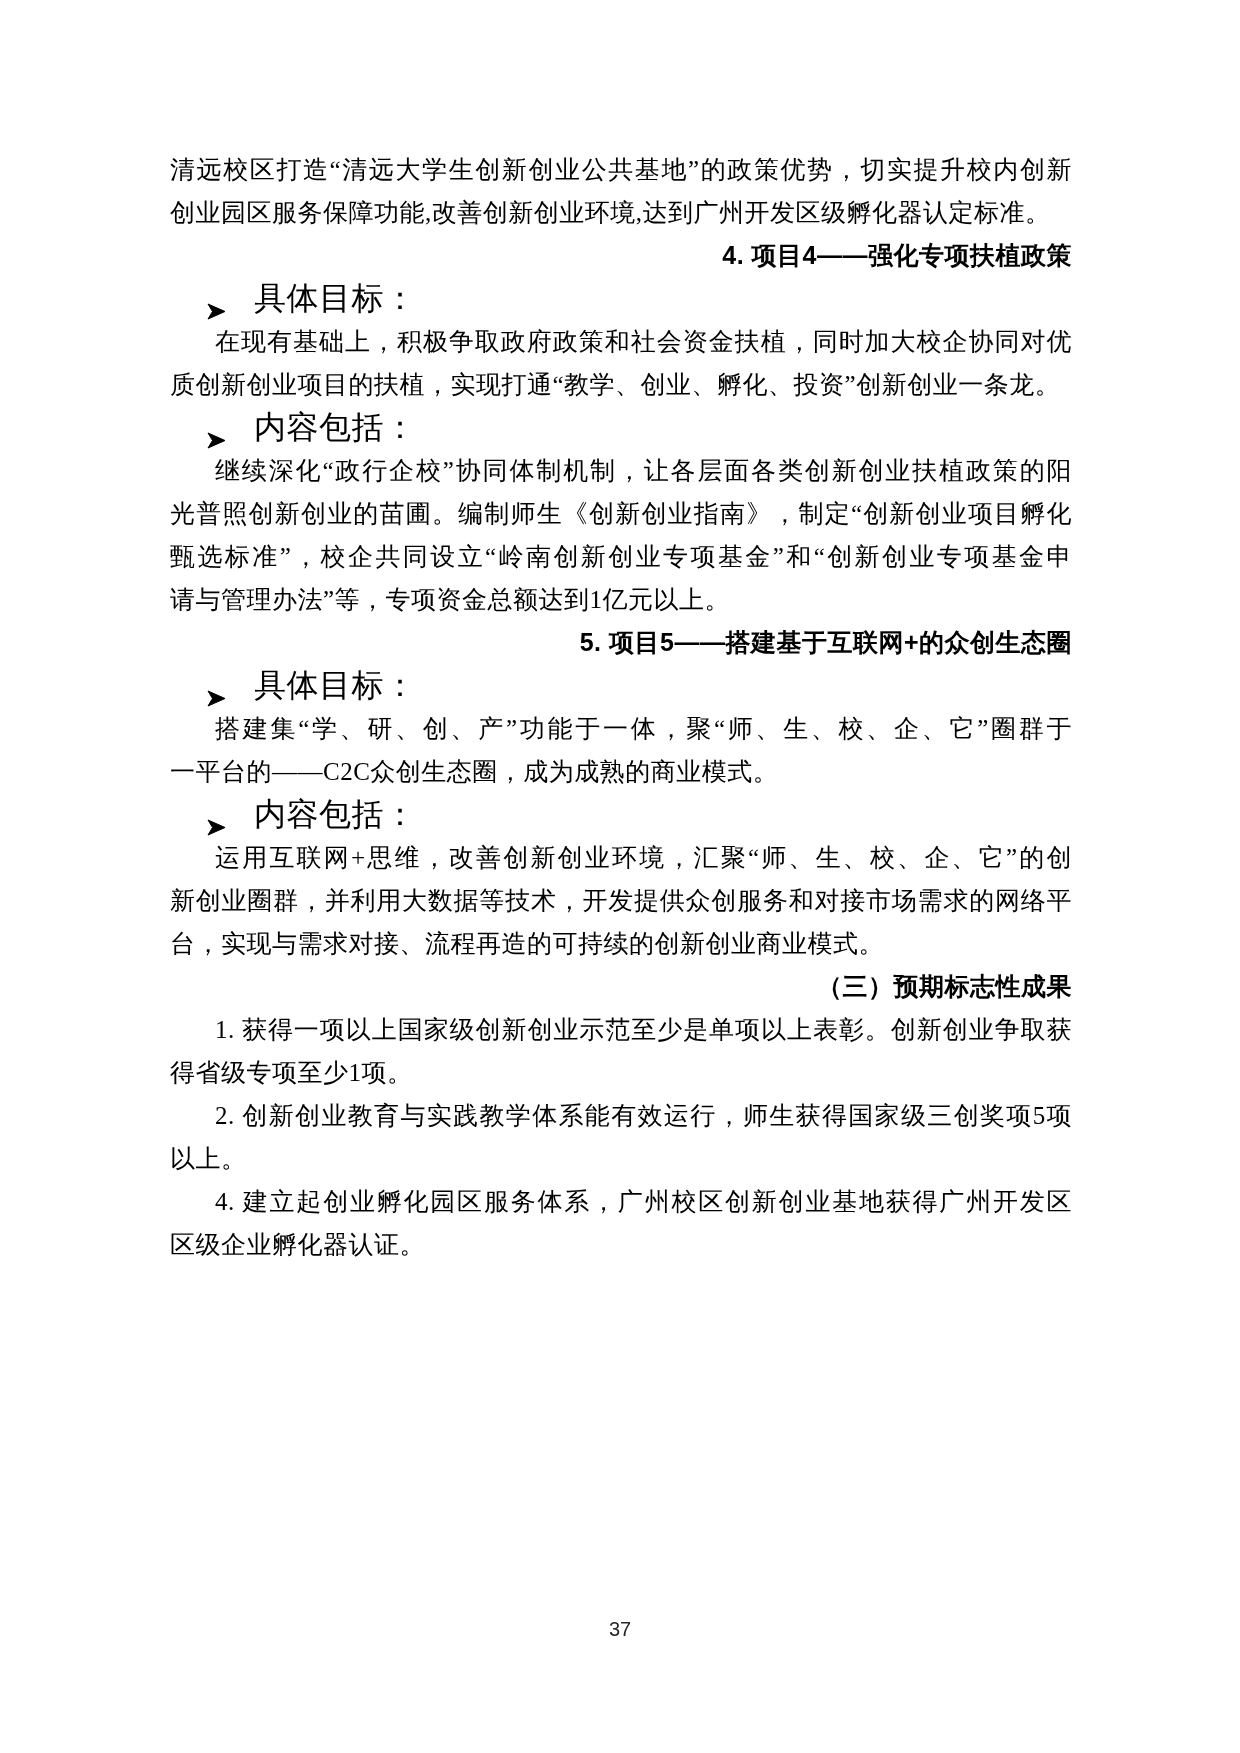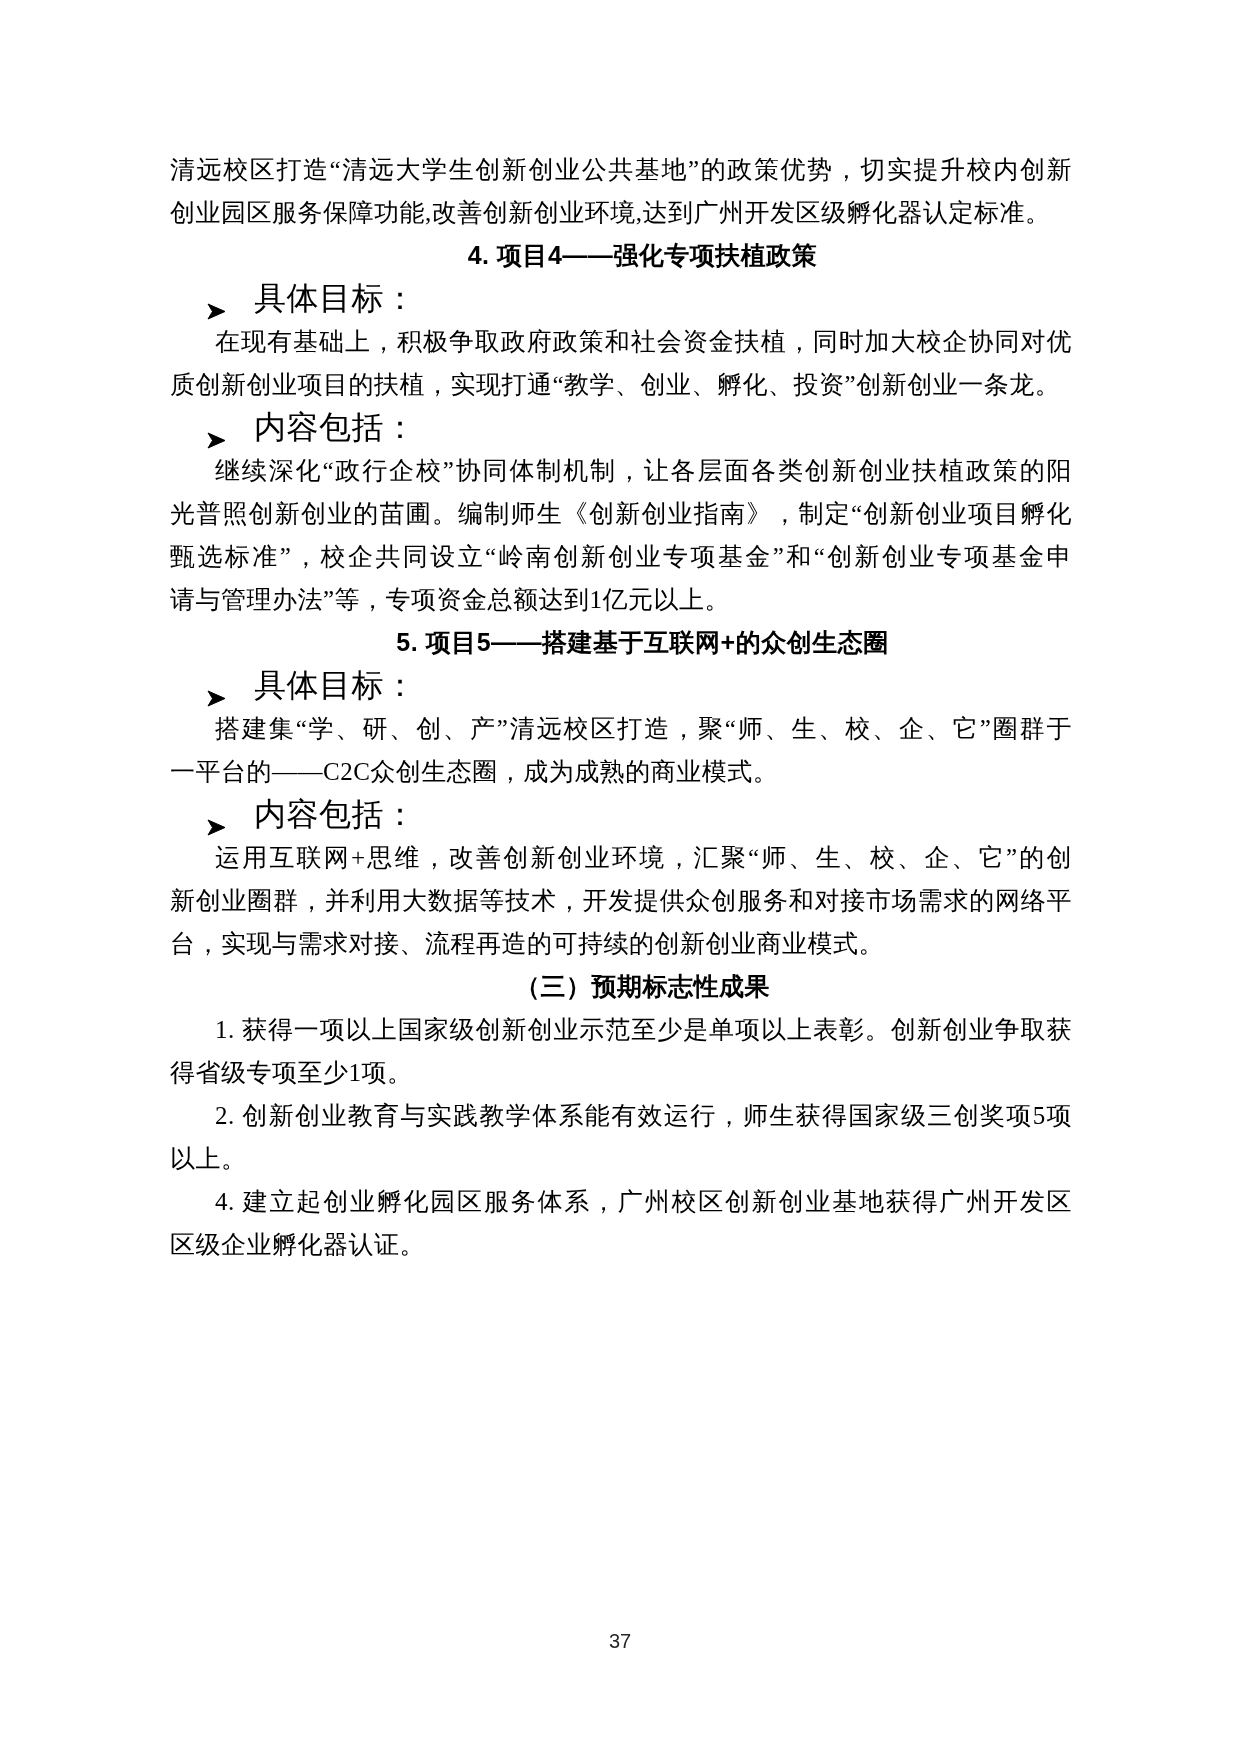--- a/index.html
+++ b/index.html
@@ -35,21 +35,21 @@
   .line.fill { text-align-last:justify; }
   .line.last { text-align-last:left; }
   .line.indent { padding-left:45px; }
   .heading-line {
     font-family:"Liberation Sans","DejaVu Sans",sans-serif;
     font-weight:700;
     font-size:25px;
     line-height:43px;
     height:43px;
     padding-left:43px;
-    text-align:center;
+    text-align:right;
     letter-spacing:0.5px;
     overflow:hidden;
   }
   .bullet-line {
     font-size:32px;
     line-height:43px;
     height:43px;
     padding-left:37px;
     display:flex;
     align-items:flex-end;
@@ -63,21 +63,20 @@
   }
   .bullet-text { letter-spacing:0.5px; }
   .page-footer {
     position:absolute;
     left:0; top:1618px;
     width:1240px;
     text-align:center;
     font-family:"Liberation Sans","DejaVu Sans",sans-serif;
     font-size:20px;
     color:#262626;
-    margin-top:12px;
   }
 </style>
 </head>
 <body>
 
 <div class="doc-page">
   <div class="doc-body" id="doc-body">
       <div>
         <div class="line fill">清远校区打造“清远大学生创新创业公共基地”的政策优势，切实提升校内创新</div>
         <div class="line last">创业园区服务保障功能,改善创新创业环境,达到广州开发区级孵化器认定标准。</div>
@@ -112,21 +111,21 @@
       <div class="heading-line">5. 项目5——搭建基于互联网+的众创生态圈</div>
       <div class="bullet-line">
         <span class="bullet-arrow">
           <svg width="19" height="17" viewBox="0 0 19 17">
             <path d="M1 1 L18 8.5 L1 16 L5.5 8.5 Z" fill="#000" stroke="#000" stroke-width="1" stroke-linejoin="miter"></path>
           </svg>
         </span>
         <span class="bullet-text">具体目标：</span>
       </div>
       <div>
-        <div class="line fill indent">搭建集“学、研、创、产”清远校区打造，聚“师、生、校、企、它”圈群于</div>
+        <div class="line fill indent">搭建集“学、研、创、产”功能于一体，聚“师、生、校、企、它”圈群于</div>
         <div class="line last">一平台的——C2C众创生态圈，成为成熟的商业模式。</div>
       </div>
       <div class="bullet-line">
         <span class="bullet-arrow">
           <svg width="19" height="17" viewBox="0 0 19 17">
             <path d="M1 1 L18 8.5 L1 16 L5.5 8.5 Z" fill="#000" stroke="#000" stroke-width="1" stroke-linejoin="miter"></path>
           </svg>
         </span>
         <span class="bullet-text">内容包括：</span>
       </div>

